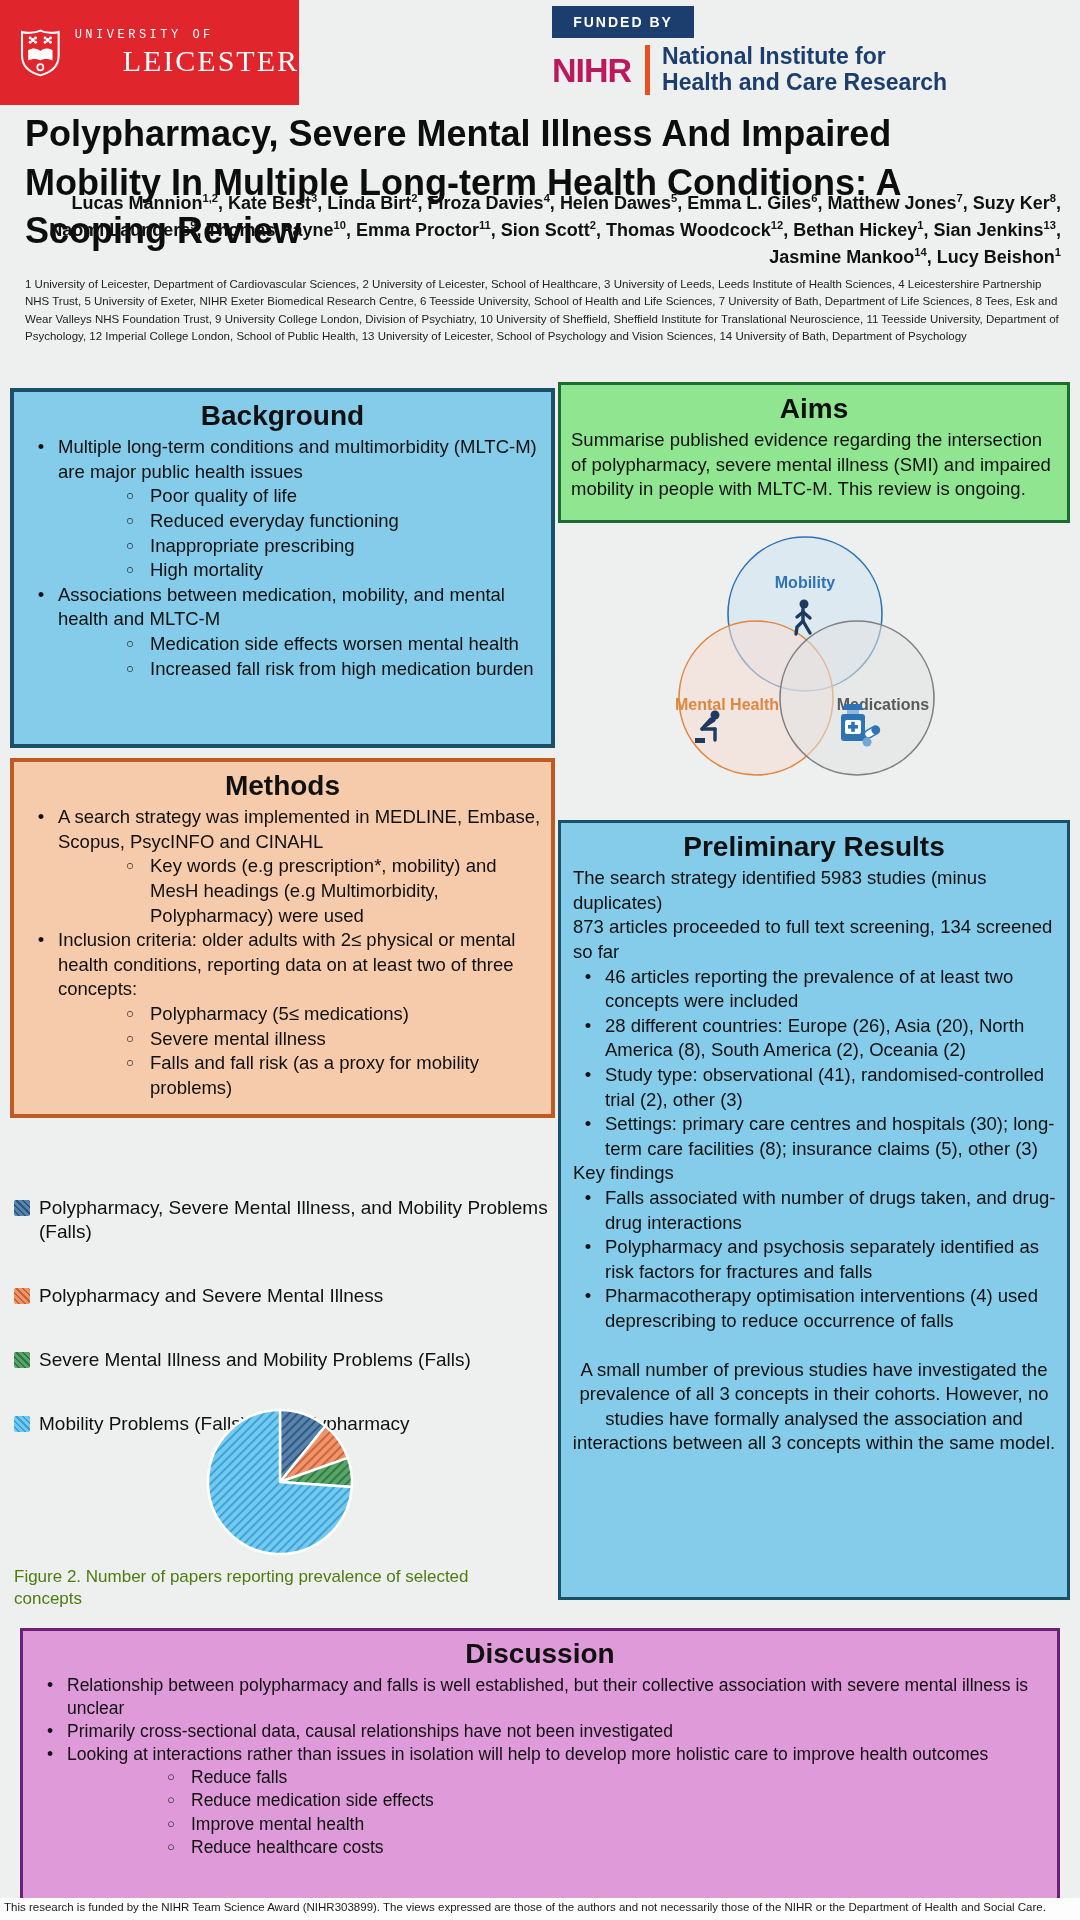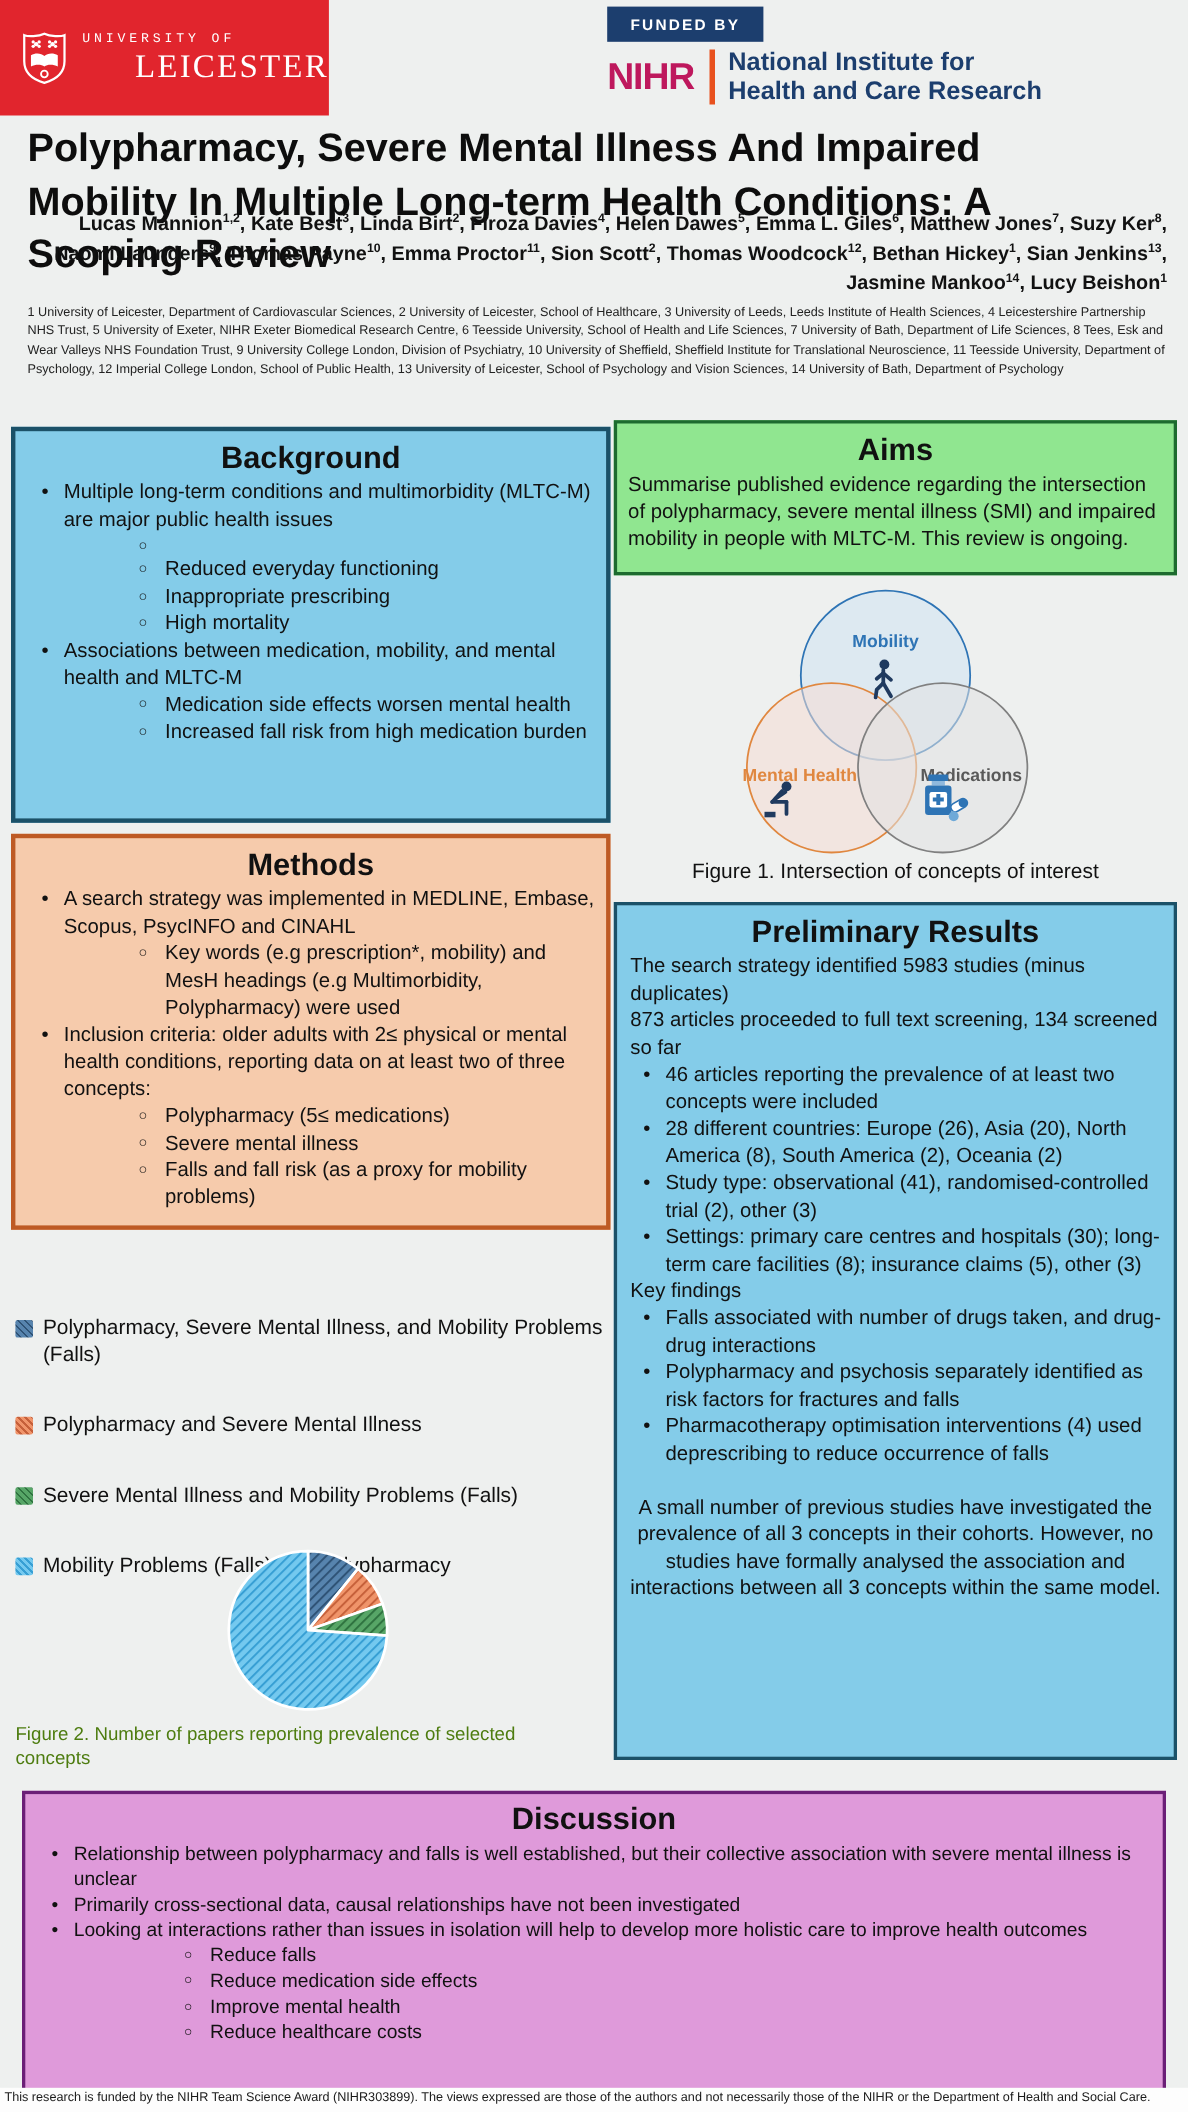--- a/index.html
+++ b/index.html
@@ -109,20 +109,21 @@
 
   <div class="box box-background">
     <div class="bt">Background</div>
     <div>
         <div class="bl1">
           <span class="mk">•</span>
           <span class="tx">Multiple long-term conditions and multimorbidity (MLTC-M) are major public health issues</span>
         </div>
         <div class="bl2">
           <span class="mk">○</span>
+          <span class="tx">Poor quality of life</span>
         </div>
         <div class="bl2">
           <span class="mk">○</span>
           <span class="tx">Reduced everyday functioning</span>
         </div>
         <div class="bl2">
           <span class="mk">○</span>
           <span class="tx">Inappropriate prescribing</span>
         </div>
         <div class="bl2">
@@ -186,21 +187,20 @@
         <rect x="-5" y="-5" width="10" height="3.6" fill="#2e74b5"></rect>
         <rect x="-1.8" y="-8.2" width="3.6" height="10" fill="#2e74b5"></rect>
         <g transform="translate(19,2) rotate(-30)">
           <rect x="-8" y="-4" width="16" height="8" rx="4" fill="#fff" stroke="#2e74b5" stroke-width="1.5"></rect>
           <path d="M0,-4 L0,4 L4,4 A4,4 0 0 0 8,0 A4,4 0 0 0 4,-4 Z" transform="translate(-4,0)" fill="#2e74b5" opacity="0"></path>
           <rect x="0" y="-4" width="8" height="8" rx="4" fill="#2e74b5"></rect>
         </g>
         <circle cx="14" cy="12" r="4.5" fill="#6ea9d8"></circle>
       </g>
     </svg>
-    <div class="venn-cap">Figure 1. Intersection of concepts of interest</div>
   </div>
 
   <div class="box box-methods">
     <div class="bt">Methods</div>
     <div>
         <div class="bl1">
           <span class="mk">•</span>
           <span class="tx">A search strategy was implemented in MEDLINE, Embase, Scopus, PsycINFO and CINAHL</span>
         </div>
         <div class="bl2">

